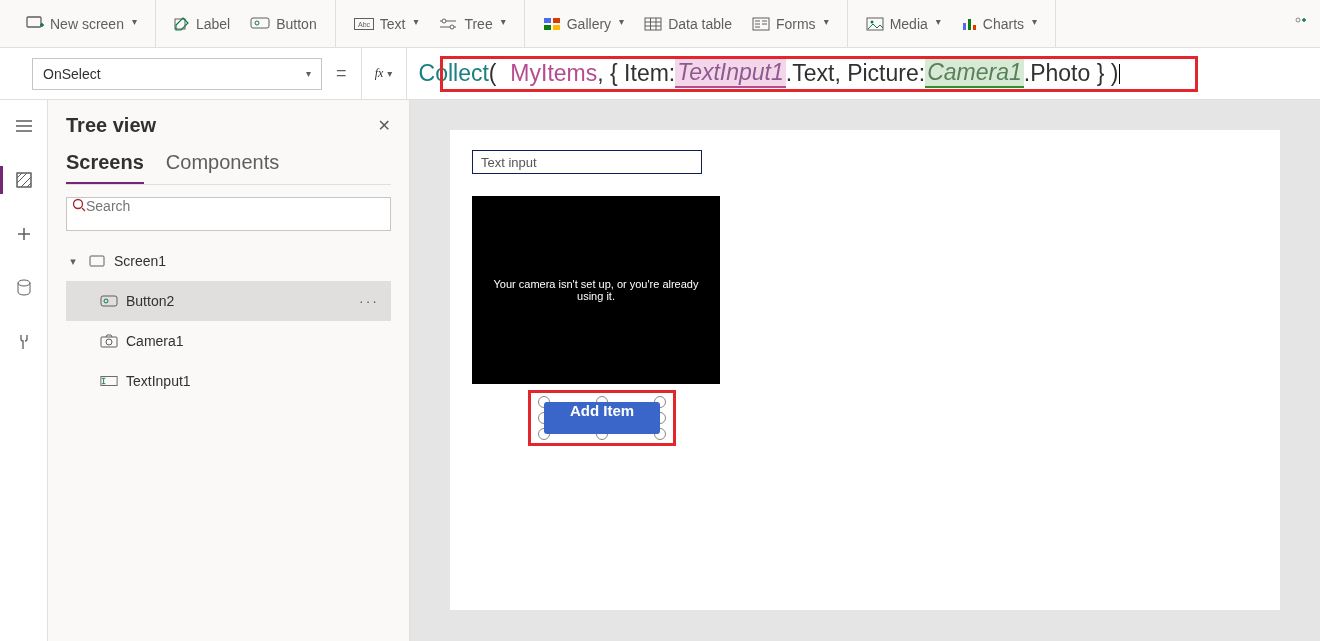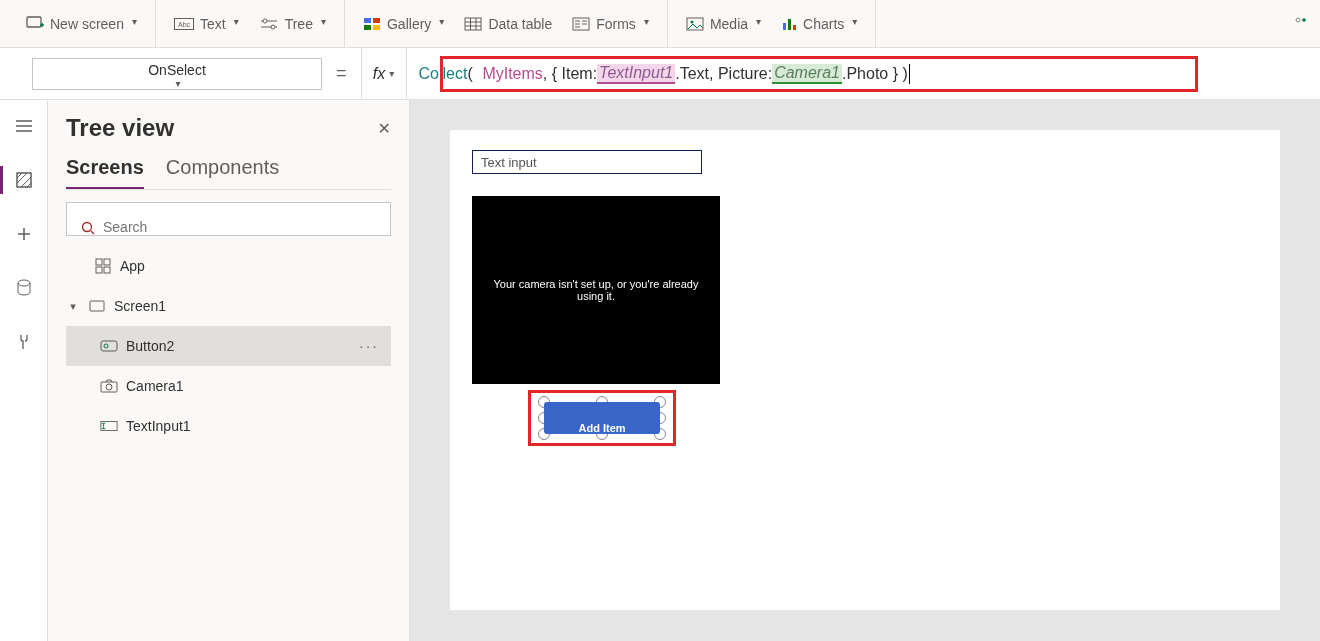--- a/index.html
+++ b/index.html
@@ -9,48 +9,48 @@
 .ribbon { height: 48px; border-bottom: 1px solid #e1dfdd; display: flex; align-items: center; padding: 0 8px; background: #faf9f8; }
 .ribbon-group { display: flex; align-items: center; padding: 0 12px; height: 100%; border-right: 1px solid #e1dfdd; gap: 8px; }
 .ribbon-group:last-child { border-right: none; }
 .ribbon-btn { display: flex; gap: 6px; padding: 4px 6px; color: #605e5c; cursor: pointer; }
 .ribbon-btn .icon { display: inline-flex; align-items: center; justify-content: center; }
 .chev { font-size: 10px; color: #605e5c; margin-left: 2px; }
 .ribbon-end { margin-left: auto; padding-right: 4px; color: #8a8886; }
 
 
 .formula-row { height: 52px; display: flex; align-items: center; border-bottom: 1px solid #e1dfdd; background: #fff; position: relative; }
-.prop-select { width: 290px; height: 32px; margin-left: 32px; border: 1px solid #c8c6c4; background: #fff; display: flex; align-items: center; justify-content: flex-end; padding: 0 10px; color: #323130; flex-direction: column; }
+.prop-select { width: 290px; height: 32px; margin-left: 32px; border: 1px solid #c8c6c4; background: #fff; display: flex; align-items: center; justify-content: space-between; padding: 0 10px; color: #323130; }
 .eq { padding: 0 14px; font-size: 18px; color: #605e5c; }
 .fx-box { width: 46px; height: 52px; border-left: 1px solid #e1dfdd; border-right: 1px solid #e1dfdd; display: flex; align-items: center; justify-content: center; gap: 2px; }
-.fx-label { font-style: italic; font-family: Liberation Sans, sans-serif; font-size: 16px; }
-.formula-input { flex: 1; height: 52px; display: flex; align-items: center; padding: 0 12px; font-family: Consolas, monospace; font-size: 16px; position: relative; }
+.fx-label { font-style: italic; font-family: Liberation Serif, serif; font-size: 12px; }
+.formula-input { flex: 1; height: 52px; display: flex; align-items: center; padding: 0 12px; font-family: Consolas, monospace; font-size: 23px; position: relative; }
 .formula-highlight { position: absolute; left: 440px; top: 8px; width: 758px; height: 36px; border: 3px solid #e3262c; pointer-events: none; }
 .tok-fn { color: #1a7f7f; }
 .tok-id { color: #b74b8f; }
 .tok-var1 { font-style: italic; color: #8f5a8f; background: #f4d6ea; border-bottom: 2px solid #b74b8f; padding: 0 2px; }
 .tok-var2 { font-style: italic; color: #5a7f5a; background: #d6ead6; border-bottom: 2px solid #2d8f2d; padding: 0 2px; }
 .tok-plain { color: #323130; }
 .cursor-bar { display: inline-block; width: 1px; height: 20px; background: #000; vertical-align: middle; margin-left: 1px; }
 
 
 .main { display: flex; height: calc(641px - 48px - 52px); }
 .rail { width: 48px; background: #fff; border-right: 1px solid #e1dfdd; display: flex; flex-direction: column; align-items: center; padding-top: 10px; gap: 22px; }
 .rail-btn { width: 32px; height: 32px; display: flex; align-items: center; justify-content: center; color: #605e5c; cursor: pointer; }
 .rail-btn.active { position: relative; }
 .rail-btn.active::before { content: ""; position: absolute; left: -8px; top: 2px; bottom: 2px; width: 3px; background: #742774; }
 
 .tree-panel { width: 362px; background: #faf9f8; border-right: 1px solid #e1dfdd; display: flex; flex-direction: column; padding: 14px 18px 0 18px; }
 .tree-header { display: flex; justify-content: space-between; align-items: center; margin-bottom: 14px; }
-.tree-title { font-size: 24px; font-weight: 600; }
+.tree-title { font-size: 20px; font-weight: 600; }
 .tree-close { font-size: 16px; color: #605e5c; cursor: pointer; }
 .tree-tabs { display: flex; gap: 22px; border-bottom: 1px solid #e1dfdd; margin-bottom: 12px; }
 .tree-tab { padding-bottom: 8px; color: #605e5c; cursor: pointer; font-size: 20px; }
 .tree-tab.active { color: #323130; font-weight: 600; border-bottom: 2px solid #742774; }
-.tree-search { height: 34px; border: 1px solid #c8c6c4; background: #fff; display: flex; align-items: flex-end; padding: 0 14px; gap: 8px; margin-bottom: 10px; }
+.tree-search { height: 34px; border: 1px solid #c8c6c4; background: #fff; display: flex; align-items: flex-start; padding: 0 5px; gap: 0; margin-bottom: 10px; }
 .tree-search input { border: none; outline: none; flex: 1; font-size: 14px; }
 .tree-items { flex: 1; }
 .tree-row { height: 40px; display: flex; align-items: center; padding-left: 6px; gap: 8px; color: #323130; cursor: pointer; }
 .tree-row.indent1 { padding-left: 0px; }
 .tree-row.indent2 { padding-left: 34px; }
 .tree-row.selected { background: #e1dfdd; }
 .tree-row .icon { width: 18px; display: inline-flex; justify-content: center; color: #605e5c; }
 .tree-row .more { margin-left: auto; margin-right: 12px; color: #605e5c; letter-spacing: 2px; }
 .tree-row .expander { width: 14px; text-align: center; color: #605e5c; font-size: 11px; }
 
@@ -61,38 +61,58 @@
 .ctl-camera { position: absolute; left: 22px; top: 66px; width: 248px; height: 188px; background: #000; color: #fff; display: flex; align-items: center; justify-content: center; font-size: 11px; text-align: center; padding: 12px 10px; }
 
 .btn-select-box { position: absolute; left: 78px; top: 260px; width: 148px; height: 56px; border: 3px solid #e3262c; }
 .ctl-button-sel { position: absolute; left: 94px; top: 272px; width: 116px; height: 32px; }
 .sel-handles { position: absolute; inset: -6px; }
 .sel-rect { position: absolute; inset: 6px; border: 1.5px dashed #3a66c9; }
 .handle { position: absolute; width: 12px; height: 12px; background: #fff; border: 1px solid #888; border-radius: 50%; }
 .h-tl { left: 0; top: 0; } .h-tm { left: 50%; top: 0; transform: translateX(-50%); } .h-tr { right: 0; top: 0; }
 .h-ml { left: 0; top: 50%; transform: translateY(-50%); } .h-mr { right: 0; top: 50%; transform: translateY(-50%); }
 .h-bl { left: 0; bottom: 0; } .h-bm { left: 50%; bottom: 0; transform: translateX(-50%); } .h-br { right: 0; bottom: 0; }
-.ctl-button { position: absolute; inset: 6px; background: #3a66c9; color: #fff; display: flex; align-items: flex-end; justify-content: center; font-size: 11px; font-weight: 600; border-radius: 3px; }
+.ctl-button { position: absolute; inset: 6px; background: #3a66c9; color: #fff; display: flex; align-items: flex-start; justify-content: center; font-size: 15px; font-weight: 600; border-radius: 3px; }
 
 svg { display: block; }
 </style>
 </head>
 <body>
 
 <div class="ribbon">
   <div class="ribbon-group">
     <div class="ribbon-btn">
       <span class="icon">
         <svg width="18" height="16" viewBox="0 0 18 16">
             <rect x="1" y="1" width="14" height="10" rx="1" fill="none" stroke="#605e5c" stroke-width="1.3"></rect>
             <path d="M14 9 h4 M16 7 v4" stroke="#0b7a4b" stroke-width="1.5"></path>
           </svg>
       </span>
       <span>New screen</span>
       <span class="chev">▾</span>
+    </div>
+  </div>
+  <div class="ribbon-group">
+    <div class="ribbon-btn">
+      <span class="icon">
+        <svg width="16" height="16" viewBox="0 0 16 16">
+            <rect x="1" y="3" width="10" height="10" fill="none" stroke="#605e5c"></rect>
+            <path d="M9 2 l5 5 -7 7 -5 0 0 -5 z" fill="none" stroke="#0b7a4b" stroke-width="1.2"></path>
+          </svg>
+      </span>
+      <span>Label</span>
+    </div>
+    <div class="ribbon-btn">
+      <span class="icon">
+        <svg width="20" height="14" viewBox="0 0 20 14">
+            <rect x="1" y="1" width="18" height="10" rx="2" fill="none" stroke="#605e5c"></rect>
+            <circle cx="7" cy="6" r="2" fill="none" stroke="#0b7a4b"></circle>
+          </svg>
+      </span>
+      <span>Button</span>
     </div>
   </div>
   <div class="ribbon-group">
     <div class="ribbon-btn">
       <span class="icon">
         <svg width="20" height="12" viewBox="0 0 20 12">
             <rect x="0.5" y="0.5" width="19" height="11" fill="none" stroke="#605e5c"></rect>
             <text x="10" y="8.5" font-size="7" text-anchor="middle" fill="#605e5c">Abc</text>
           </svg>
       </span>
@@ -237,32 +257,20 @@
     <div class="tree-search">
       <span>
         <svg width="14" height="14" viewBox="0 0 14 14">
             <circle cx="6" cy="6" r="4.5" fill="none" stroke="#a4262c" stroke-width="1.3"></circle>
             <path d="M10 10 l3 3" stroke="#a4262c" stroke-width="1.3"></path>
           </svg>
       </span>
       <input placeholder="Search" style="">
     </div>
     <div class="tree-items">
-      <div class="tree-row">
-        <span class="expander"></span>
-        <span class="icon">
-          <svg width="16" height="16" viewBox="0 0 16 16">
-              <rect x="1" y="1" width="6" height="6" fill="none" stroke="#605e5c"></rect>
-              <rect x="9" y="1" width="6" height="6" fill="none" stroke="#605e5c"></rect>
-              <rect x="1" y="9" width="6" height="6" fill="none" stroke="#605e5c"></rect>
-              <rect x="9" y="9" width="6" height="6" fill="none" stroke="#605e5c"></rect>
-            </svg>
-        </span>
-        <span>App</span>
-      </div>
       <div class="tree-row indent1">
         <span class="expander">▾</span>
         <span class="icon">
           <svg width="16" height="12" viewBox="0 0 16 12">
               <rect x="1" y="1" width="14" height="10" rx="1" fill="none" stroke="#605e5c"></rect>
             </svg>
         </span>
         <span>Screen1</span>
       </div>
       <div class="tree-row indent2 selected">

